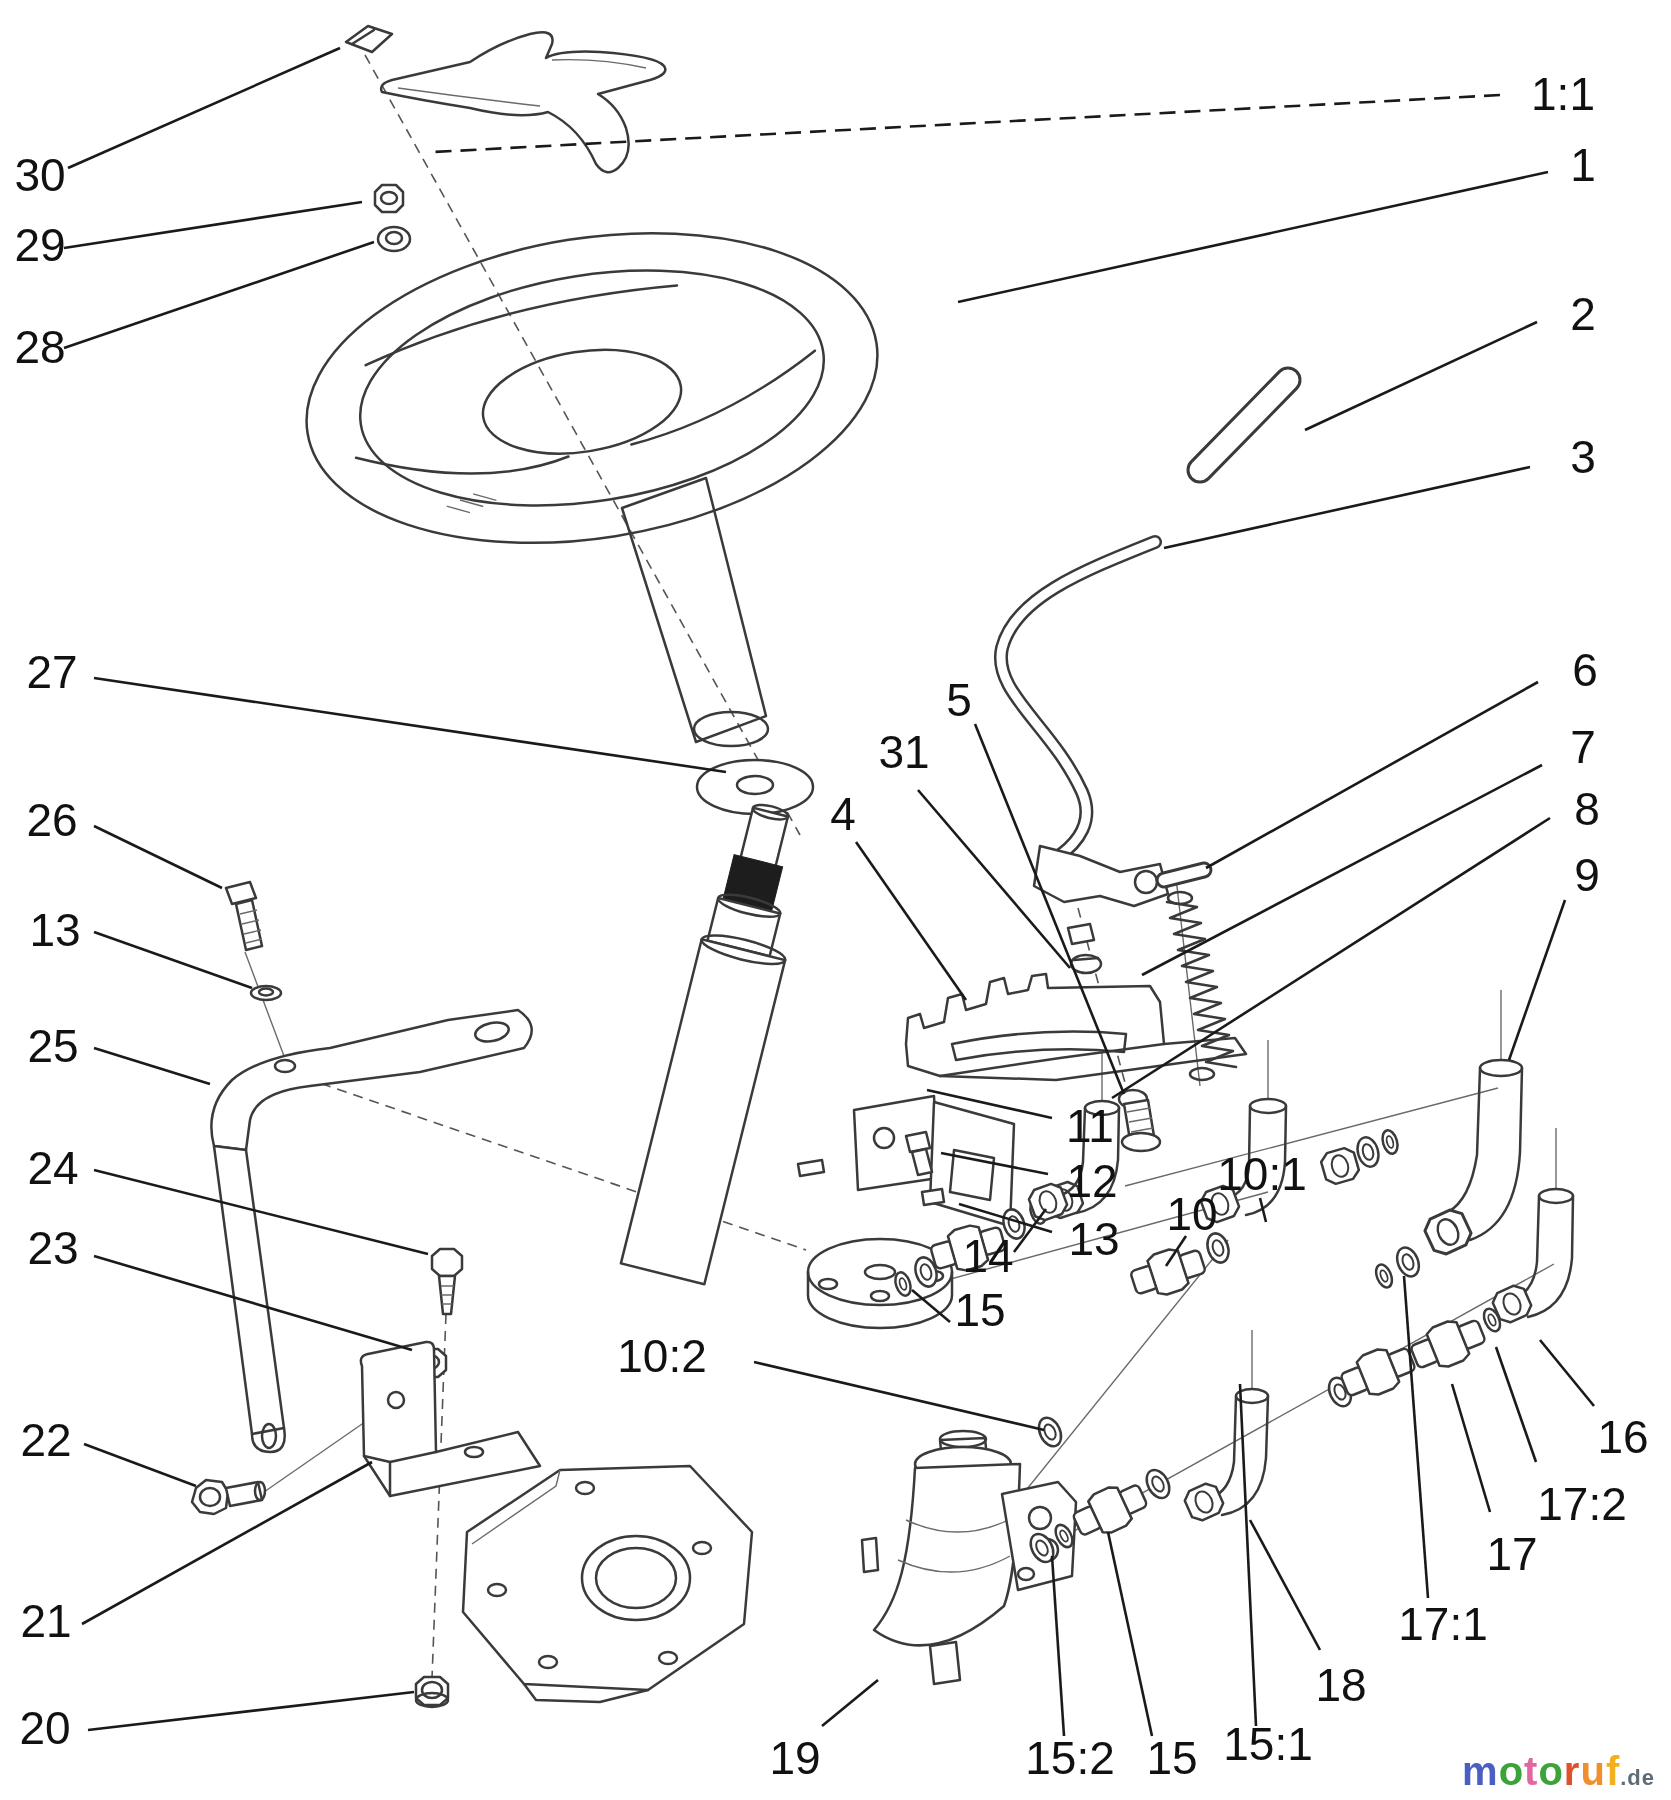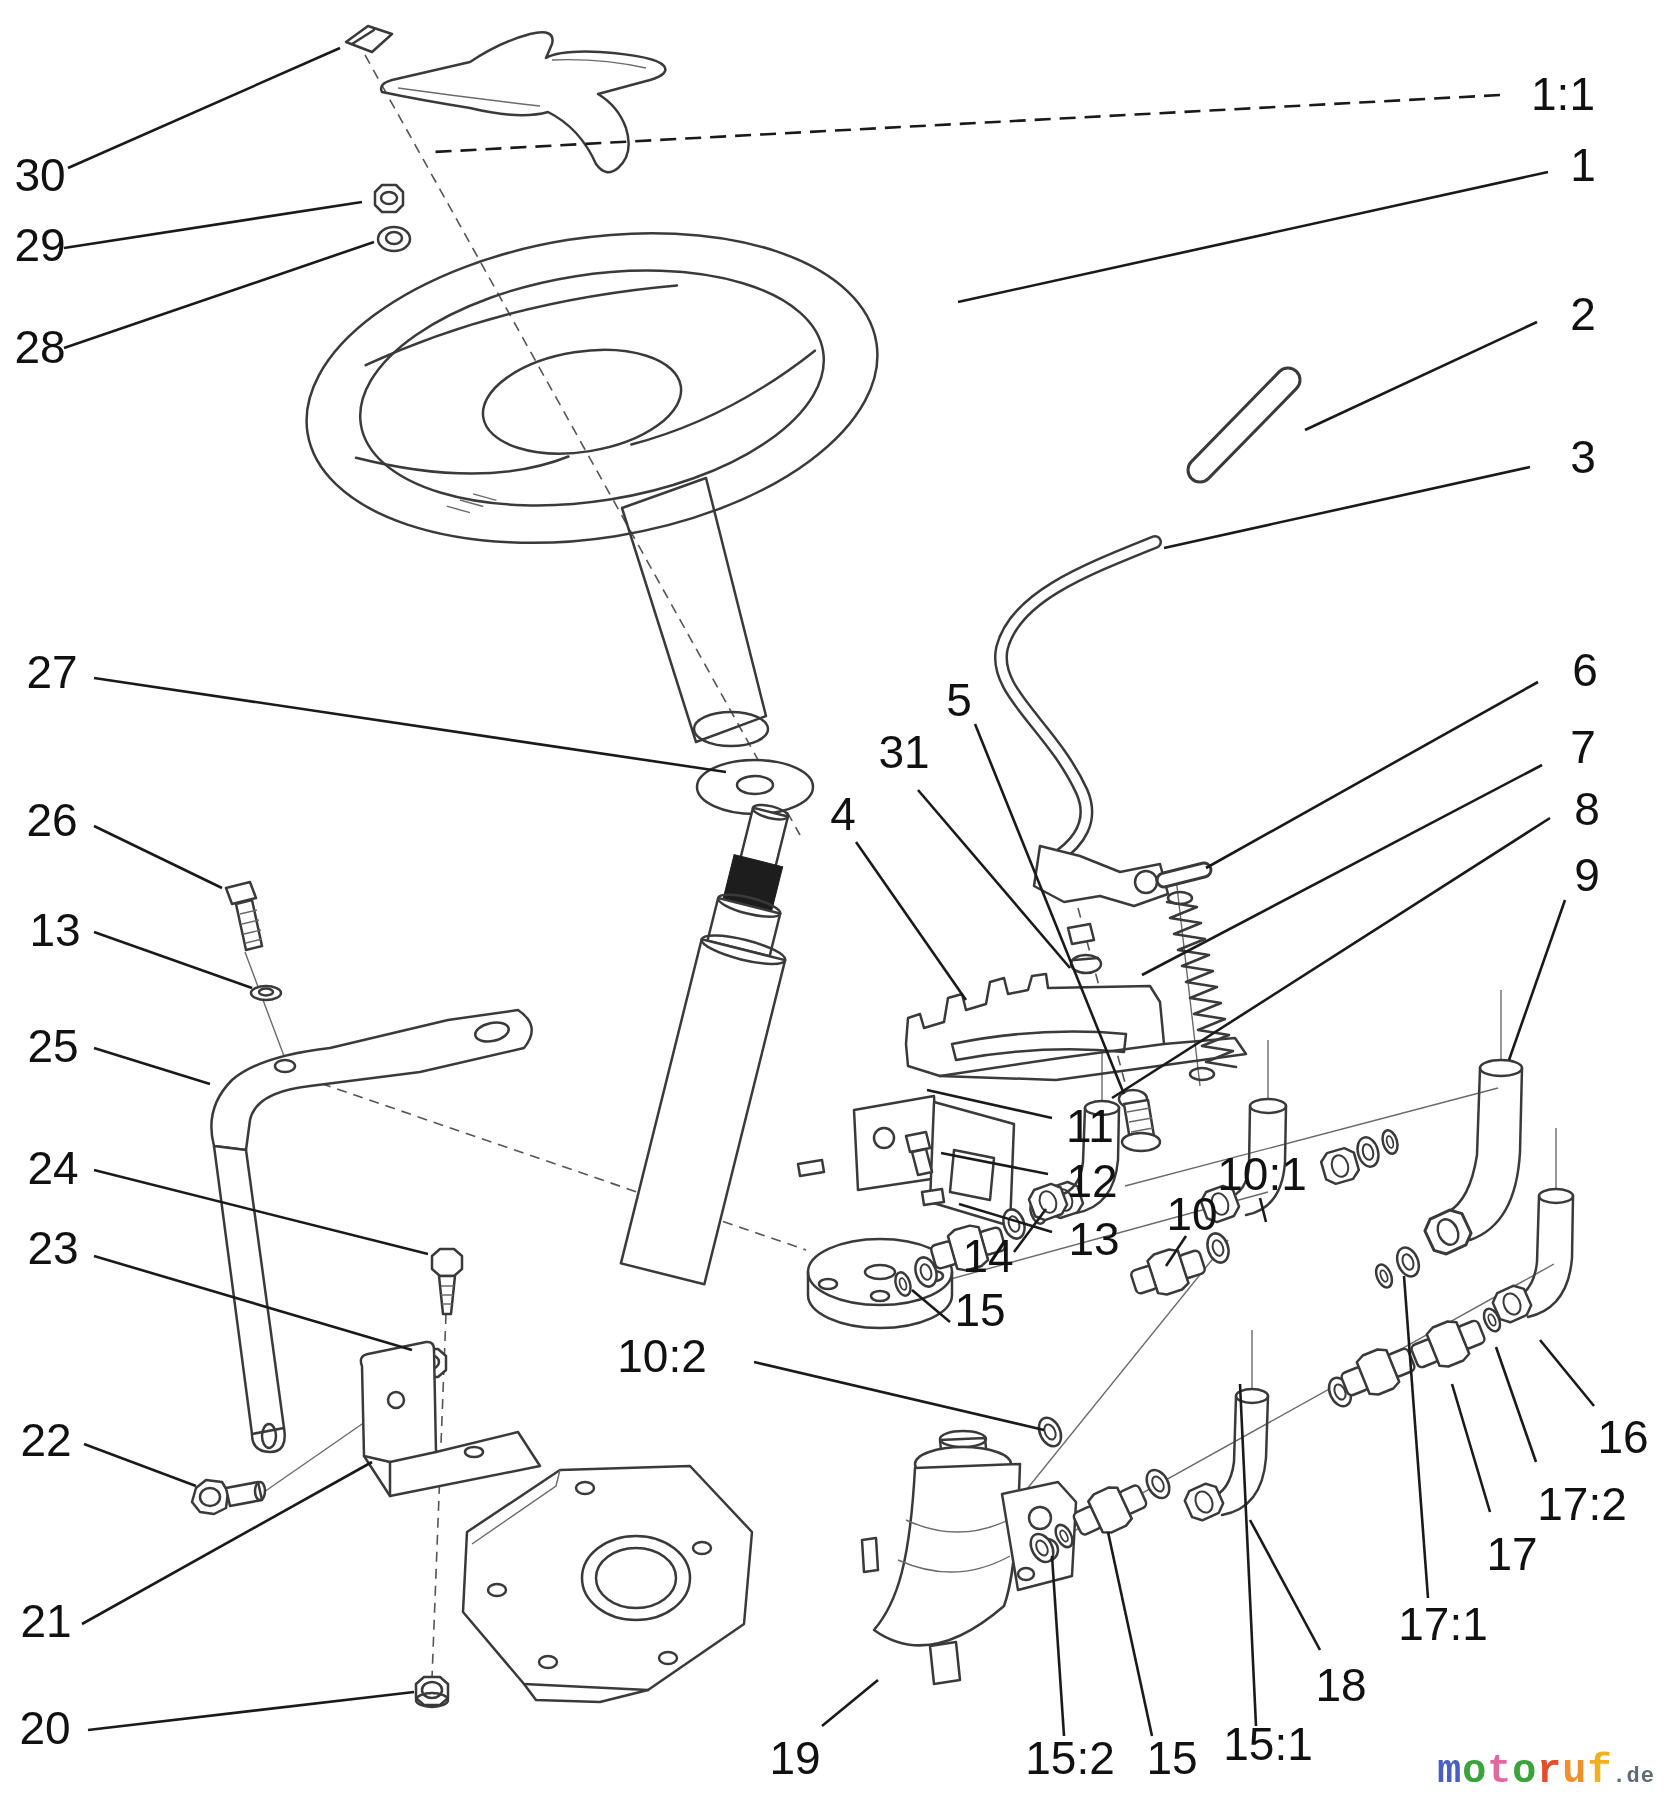--- a/index.html
+++ b/index.html
@@ -7,21 +7,21 @@
         font-family:"Liberation Sans",sans-serif;}
   svg{position:absolute;left:0;top:0;}
   .part{stroke:#3a3a3a;stroke-width:2.5;fill:none;stroke-linejoin:round;stroke-linecap:round;}
   .partfill{stroke:#3a3a3a;stroke-width:2.5;fill:#ffffff;stroke-linejoin:round;}
   .dark{fill:#1d1d1d;stroke:#1d1d1d;}
   .thin{stroke:#6a6a6a;stroke-width:1.4;fill:none;}
   .axis{stroke:#555;stroke-width:1.6;fill:none;stroke-dasharray:10 7;}
   .leader{stroke:#1a1a1a;stroke-width:2.6;fill:none;}
   .leader.dashed{stroke-dasharray:16 9;}
   .callout{fill:#111;font-family:"Liberation Sans",sans-serif;font-size:46px;font-weight:500;}
-  .logo{position:absolute;right:16px;bottom:6px;font-family:Liberation Mono, monospace;
+  .logo{position:absolute;right:16px;bottom:6px;font-family:Liberation Sans, sans-serif;
         font-weight:bold;font-size:40px;letter-spacing:1px;}
   .logo .tld{font-size:22px;font-weight:bold;}
 </style>
 </head>
 <body>
 
 <div class="page">
 <svg id="diagram" viewBox="0 0 1671 1800" width="1671" height="1800">
 
   <defs>

